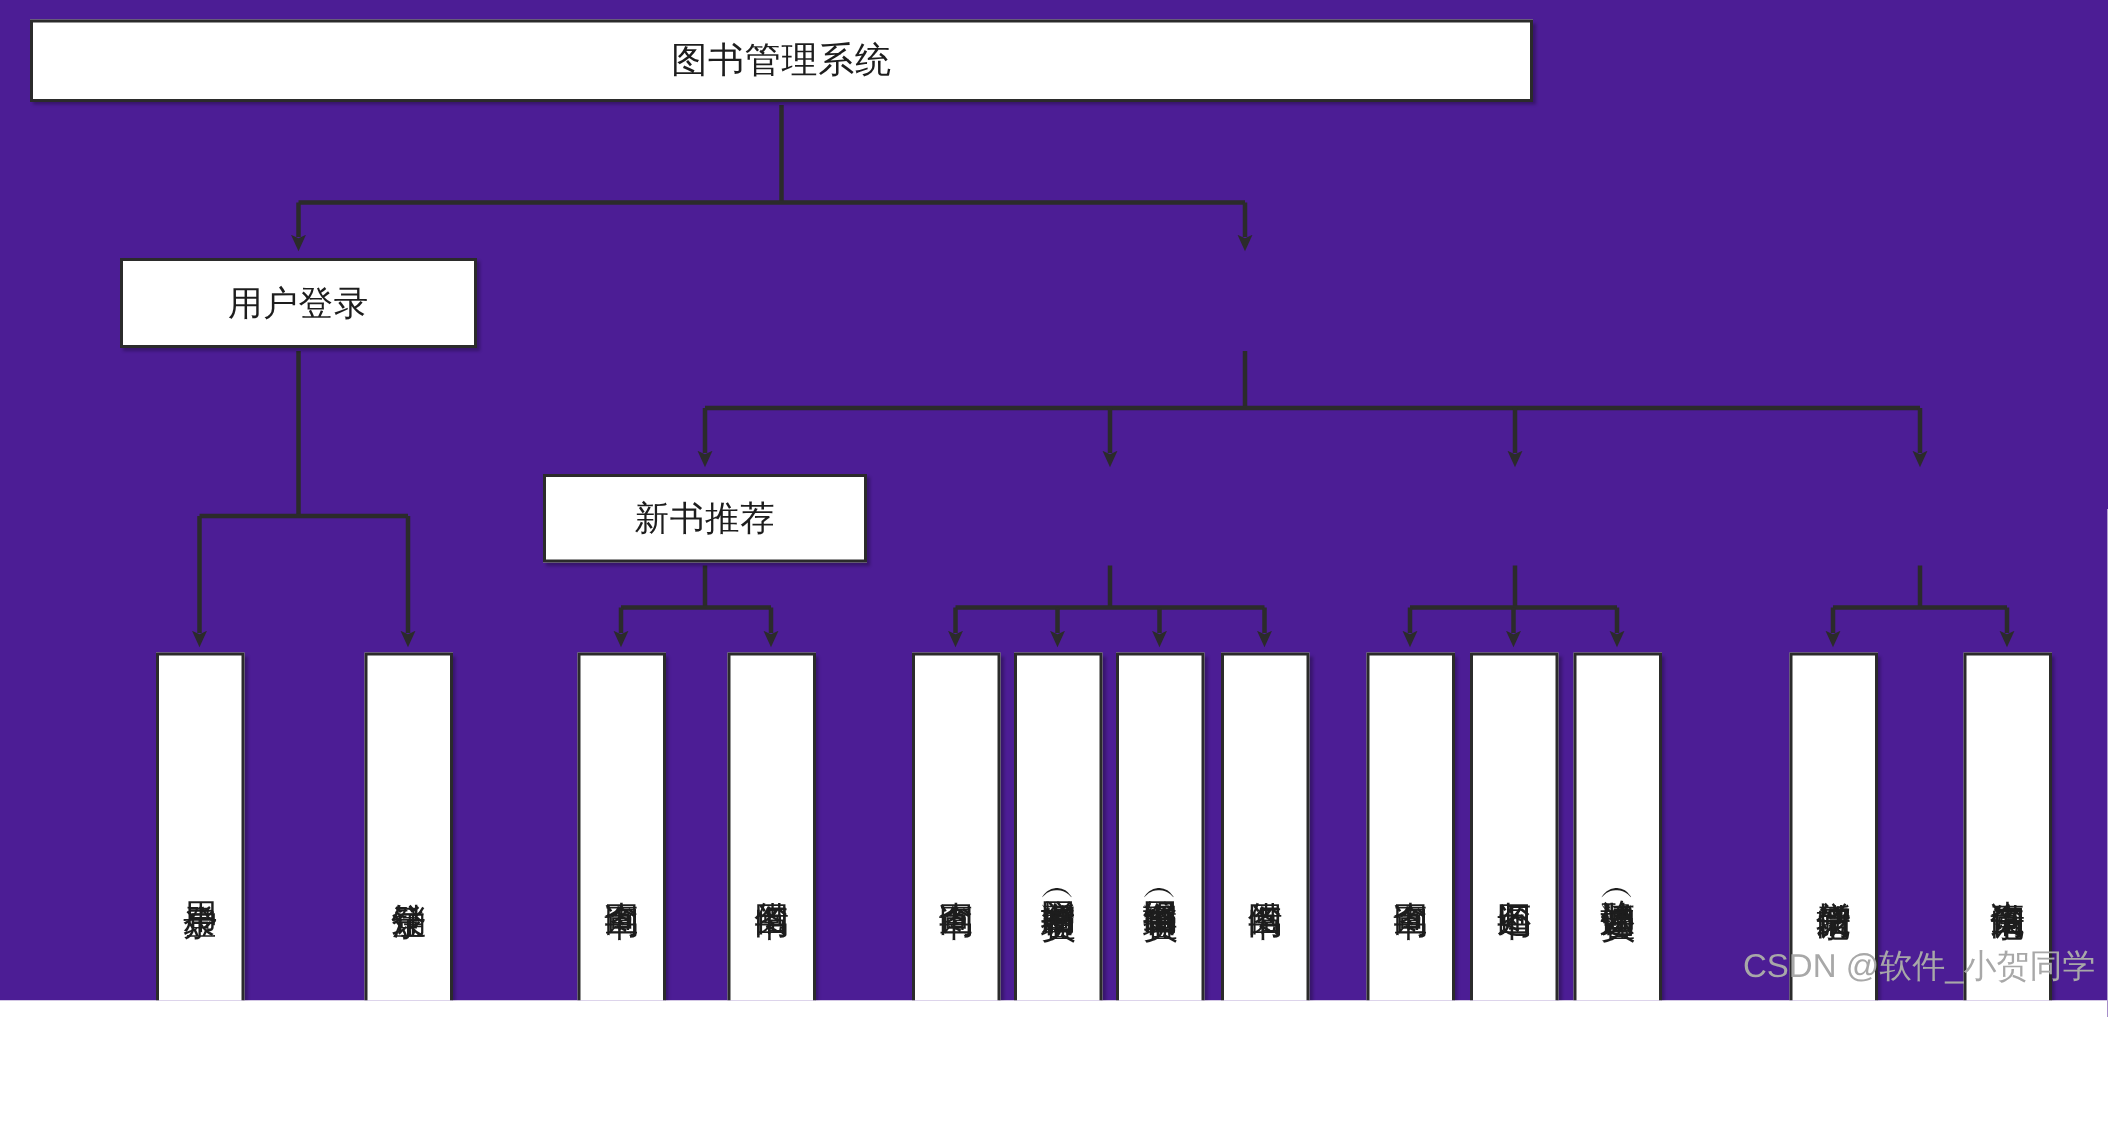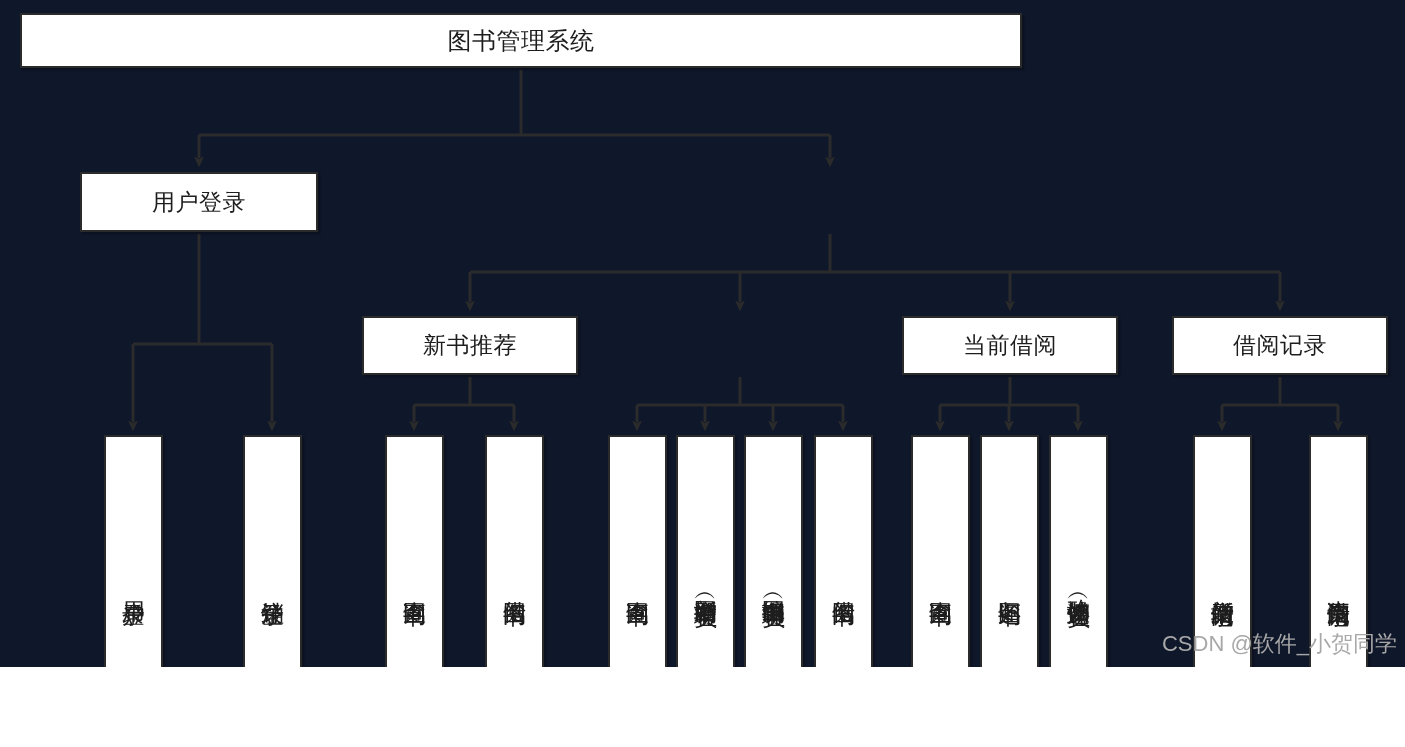--- a/index.html
+++ b/index.html
@@ -5,21 +5,21 @@
 <style>
   html, body {
     margin: 0;
     padding: 0;
     background: #ffffff;
   }
   #canvas {
     position: relative;
     width: 1405px;
     height: 667px;
-    background: #0f172a;
+    background: #4c1d95;
     font-family: "Liberation Sans", "DejaVu Sans", sans-serif;
     overflow: hidden;
   }
   #connectors {
     position: absolute;
     left: 0;
     top: 0;
     width: 1405px;
     height: 747px;
     pointer-events: none;
@@ -135,27 +135,21 @@
   <div class="node horiz" style="left:80px; top:172px; width:238px; height:60px;">
     <span class="label">用户登录</span>
   </div>
 
 
   <div class="node horiz" style="left:362px; top:316px; width:216px; height:59px;">
     <span class="label">新书推荐</span>
   </div>
 
 
-  <div class="node horiz" style="left:902px; top:316px; width:216px; height:59px;">
-    <span class="label">当前借阅</span>
-  </div>
-
-  <div class="node horiz" style="left:1172px; top:316px; width:216px; height:59px;">
-    <span class="label">借阅记录</span>
-  </div>
+
 
   <div class="node vert" style="left:104px; top:435px; width:59px; height:300px;">
     <span class="label">用户登录</span>
   </div>
 
   <div class="node vert" style="left:243px; top:435px; width:59px; height:300px;">
     <span class="label">注销登录</span>
   </div>
 
   <div class="node vert" style="left:385px; top:435px; width:59px; height:300px;">

